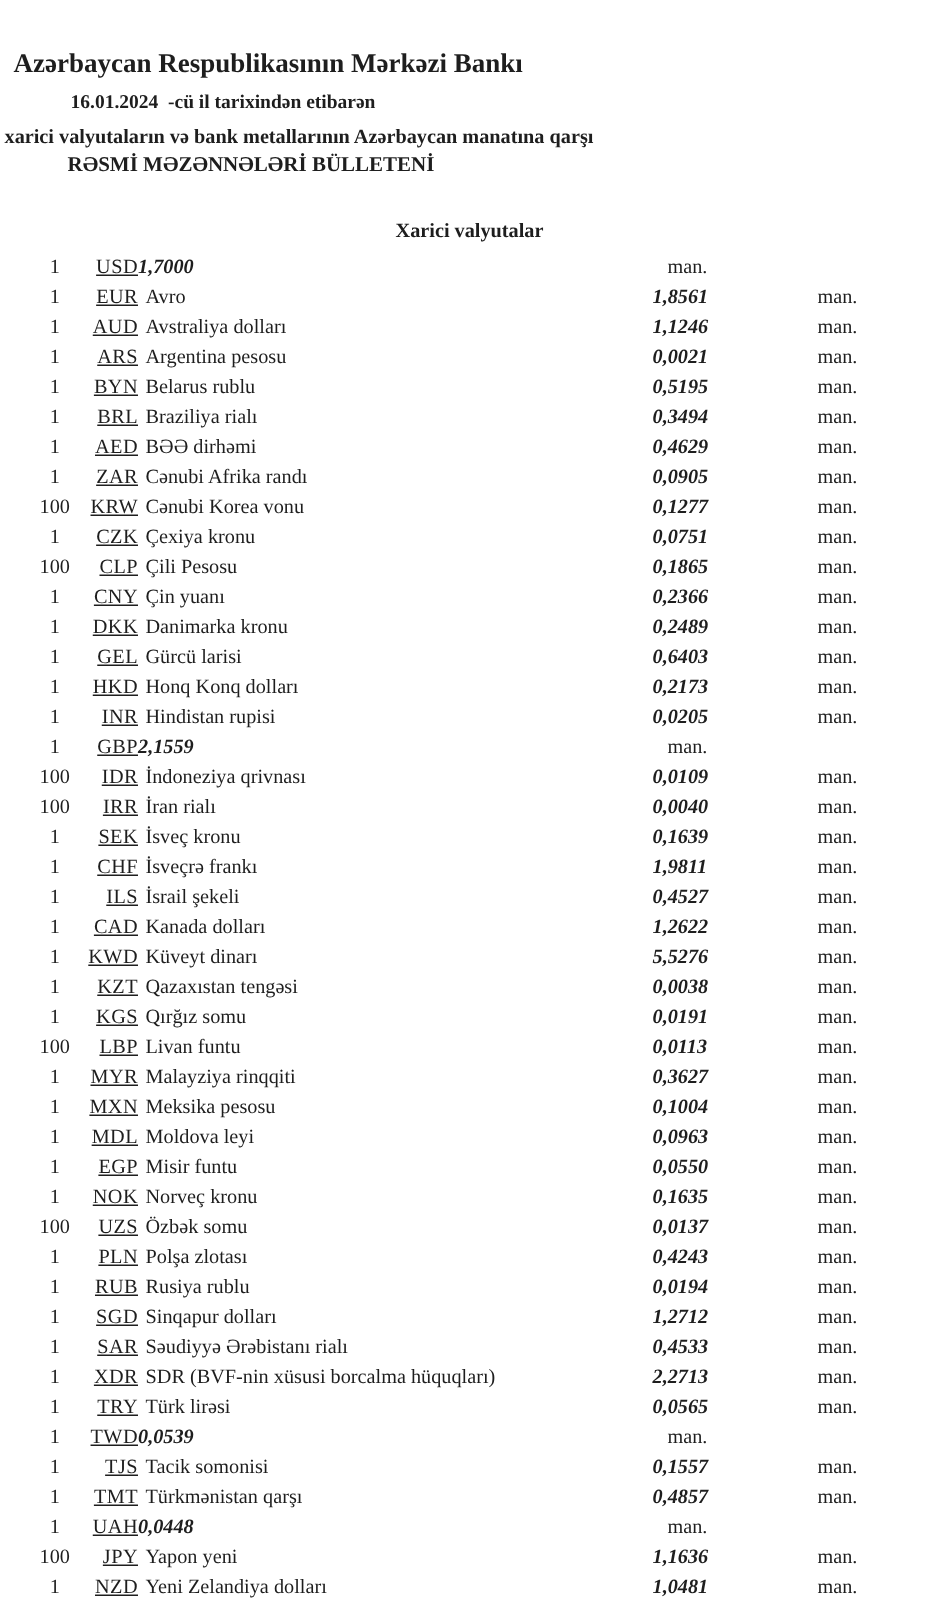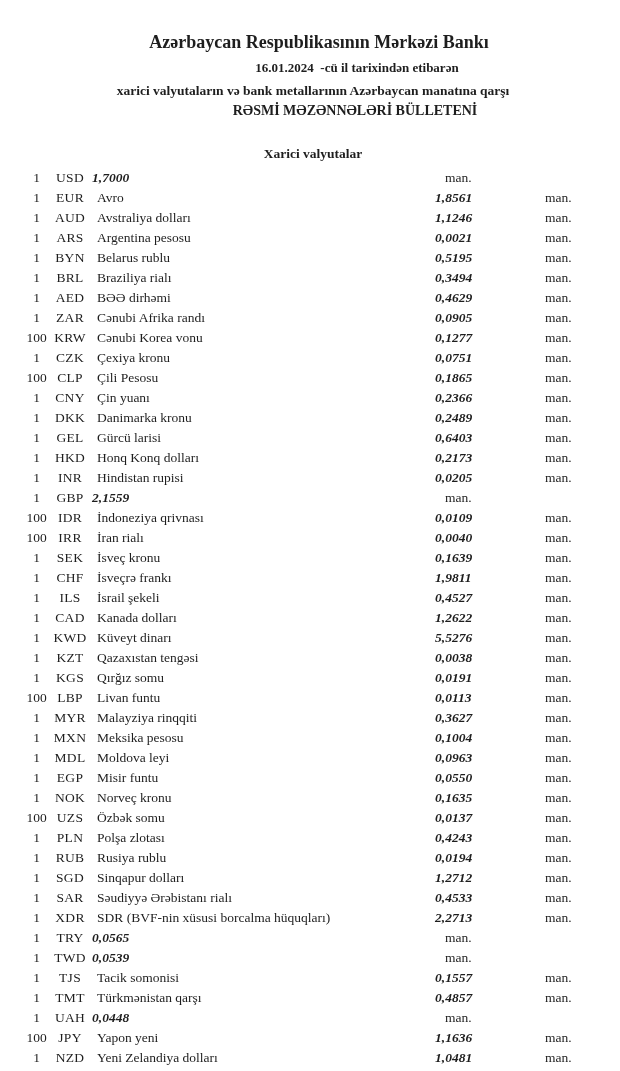--- a/index.html
+++ b/index.html
@@ -5,21 +5,21 @@
   * { margin: 0; padding: 0; box-sizing: border-box; }
   html, body { background: #ffffff; }
   body {
     width: 620px;
     height: 1071px;
     font-family: "Liberation Serif", "DejaVu Serif", serif;
     color: #1e1e1e;
     overflow: hidden;
     position: relative;
   }
-  .doc-header { text-align: center; }
+  .doc-header { }
   .doc-header div { white-space: pre; }
   .title-line {
     padding-top: 31px;
     font-size: 18px;
     line-height: 23px;
     font-weight: bold;
     transform: translateX(9px);
   }
   .date-line {
     margin-top: 6px;
@@ -56,21 +56,21 @@
   }
   .row {
     display: grid;
     grid-template-columns: 25px 23px 44px 343px 100px 41px;
     line-height: 20px;
     font-size: 13.5px;
   }
   .cell { display: block; }
   .cell.margin { }
   .cell.qty { text-align: center; }
-  .cell.code { text-align: center; letter-spacing: 0.3px; }
+  .cell.code { text-align: right; letter-spacing: 0.3px; text-decoration: underline; }
   .cell.name { padding-left: 5px; }
   .cell.rate { text-align: left; font-weight: bold; font-style: italic; }
   .cell.unit { padding-left: 10px; }
 </style>
 </head>
 <body>
 
 <div class="doc-header">
   <div class="title-line">Azərbaycan Respublikasının Mərkəzi Bankı</div>
   <div class="date-line">16.01.2024  -cü il tarixindən etibarən</div>
@@ -380,20 +380,21 @@
       <span class="cell qty">1</span>
       <span class="cell code">XDR</span>
       <span class="cell name">SDR (BVF-nin xüsusi borcalma hüquqları)</span>
       <span class="cell rate">2,2713</span>
       <span class="cell unit">man.</span>
     </div>
     <div class="row">
       <span class="cell margin"></span>
       <span class="cell qty">1</span>
       <span class="cell code">TRY</span>
+      <span class="cell name">Türk lirəsi</span>
       <span class="cell rate">0,0565</span>
       <span class="cell unit">man.</span>
     </div>
     <div class="row">
       <span class="cell margin"></span>
       <span class="cell qty">1</span>
       <span class="cell code">TWD</span>
       <span class="cell rate">0,0539</span>
       <span class="cell unit">man.</span>
     </div>

